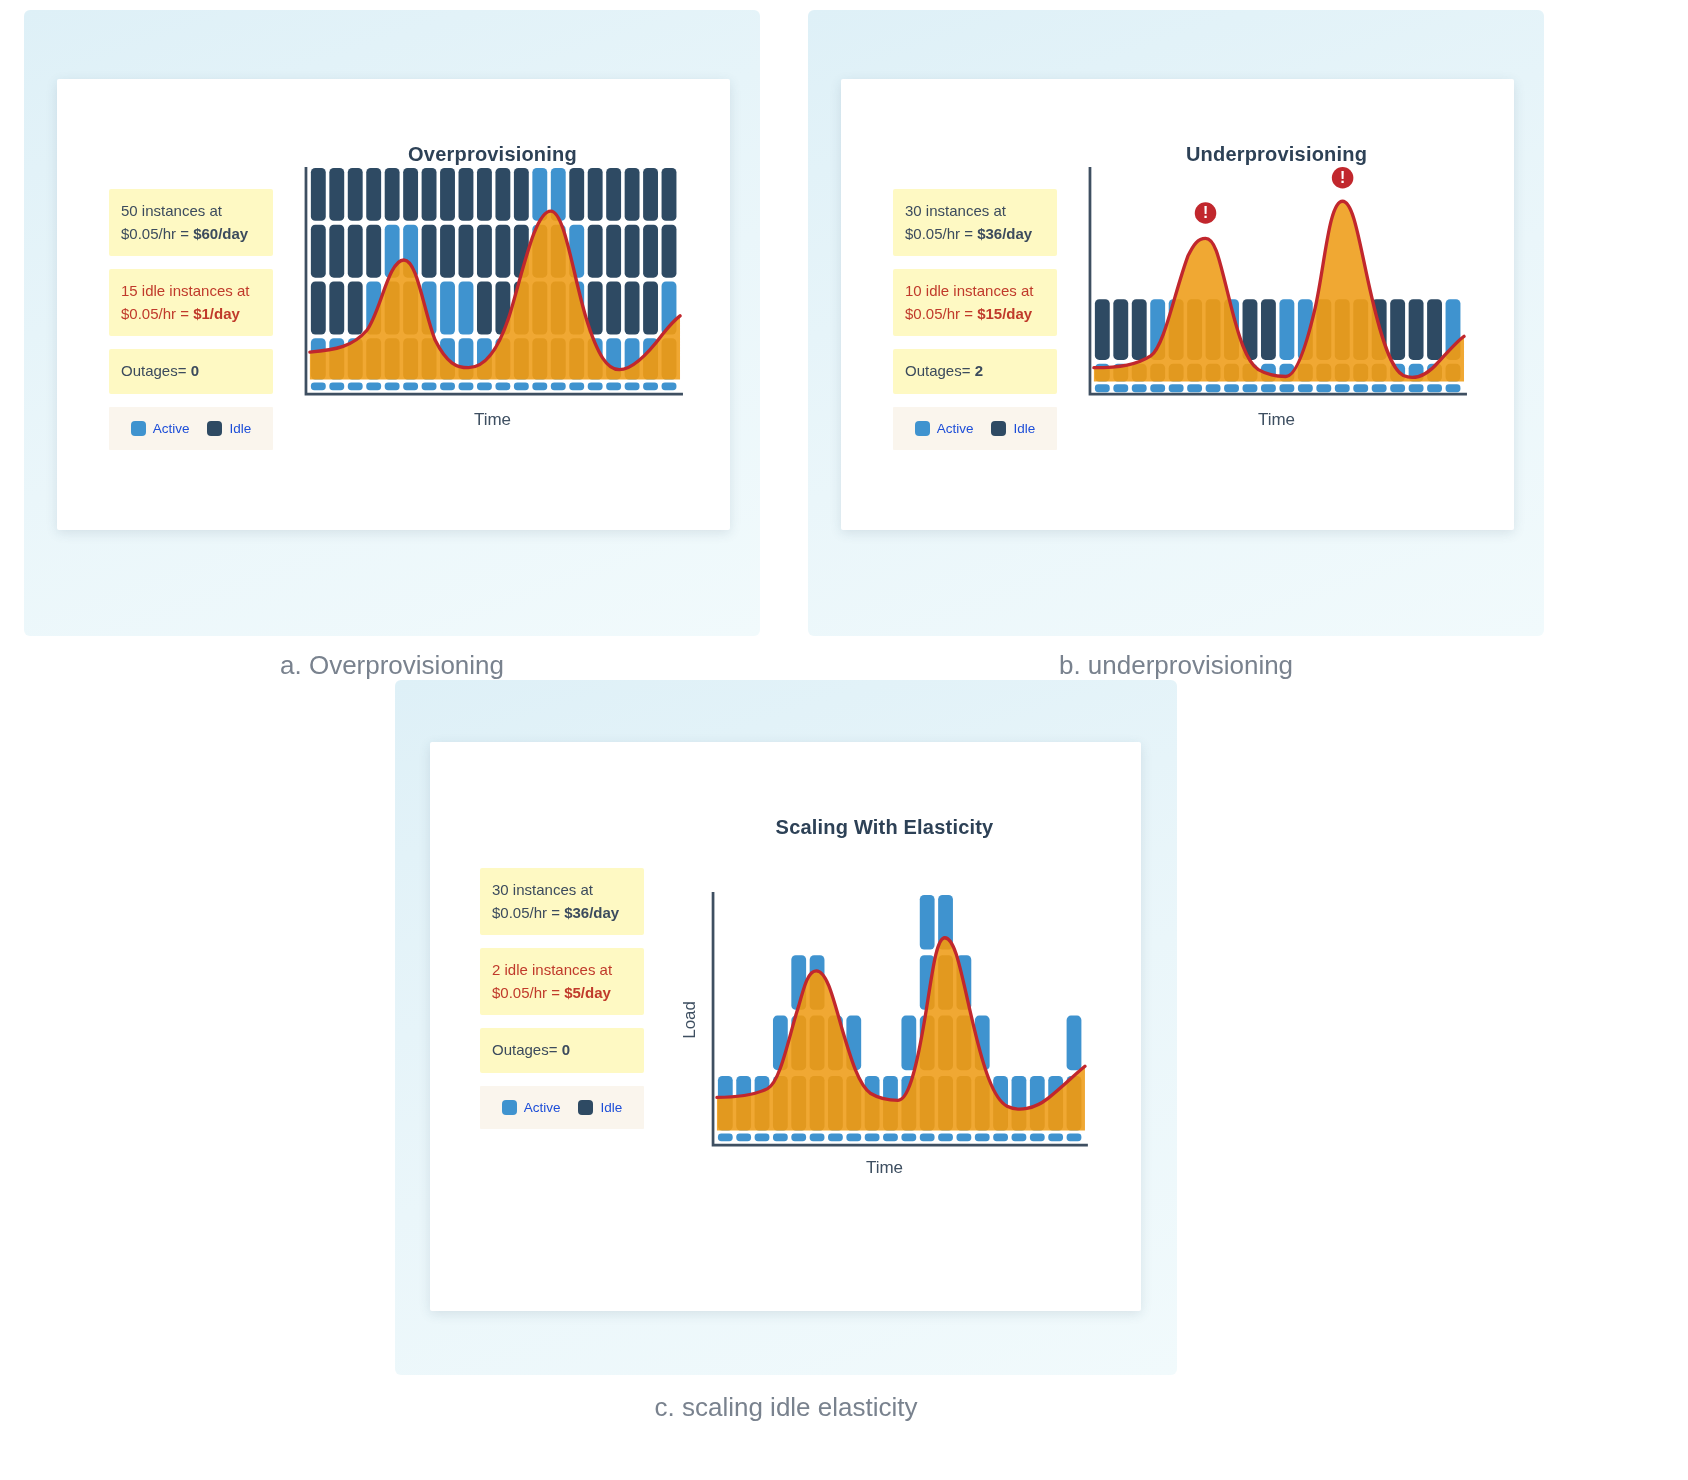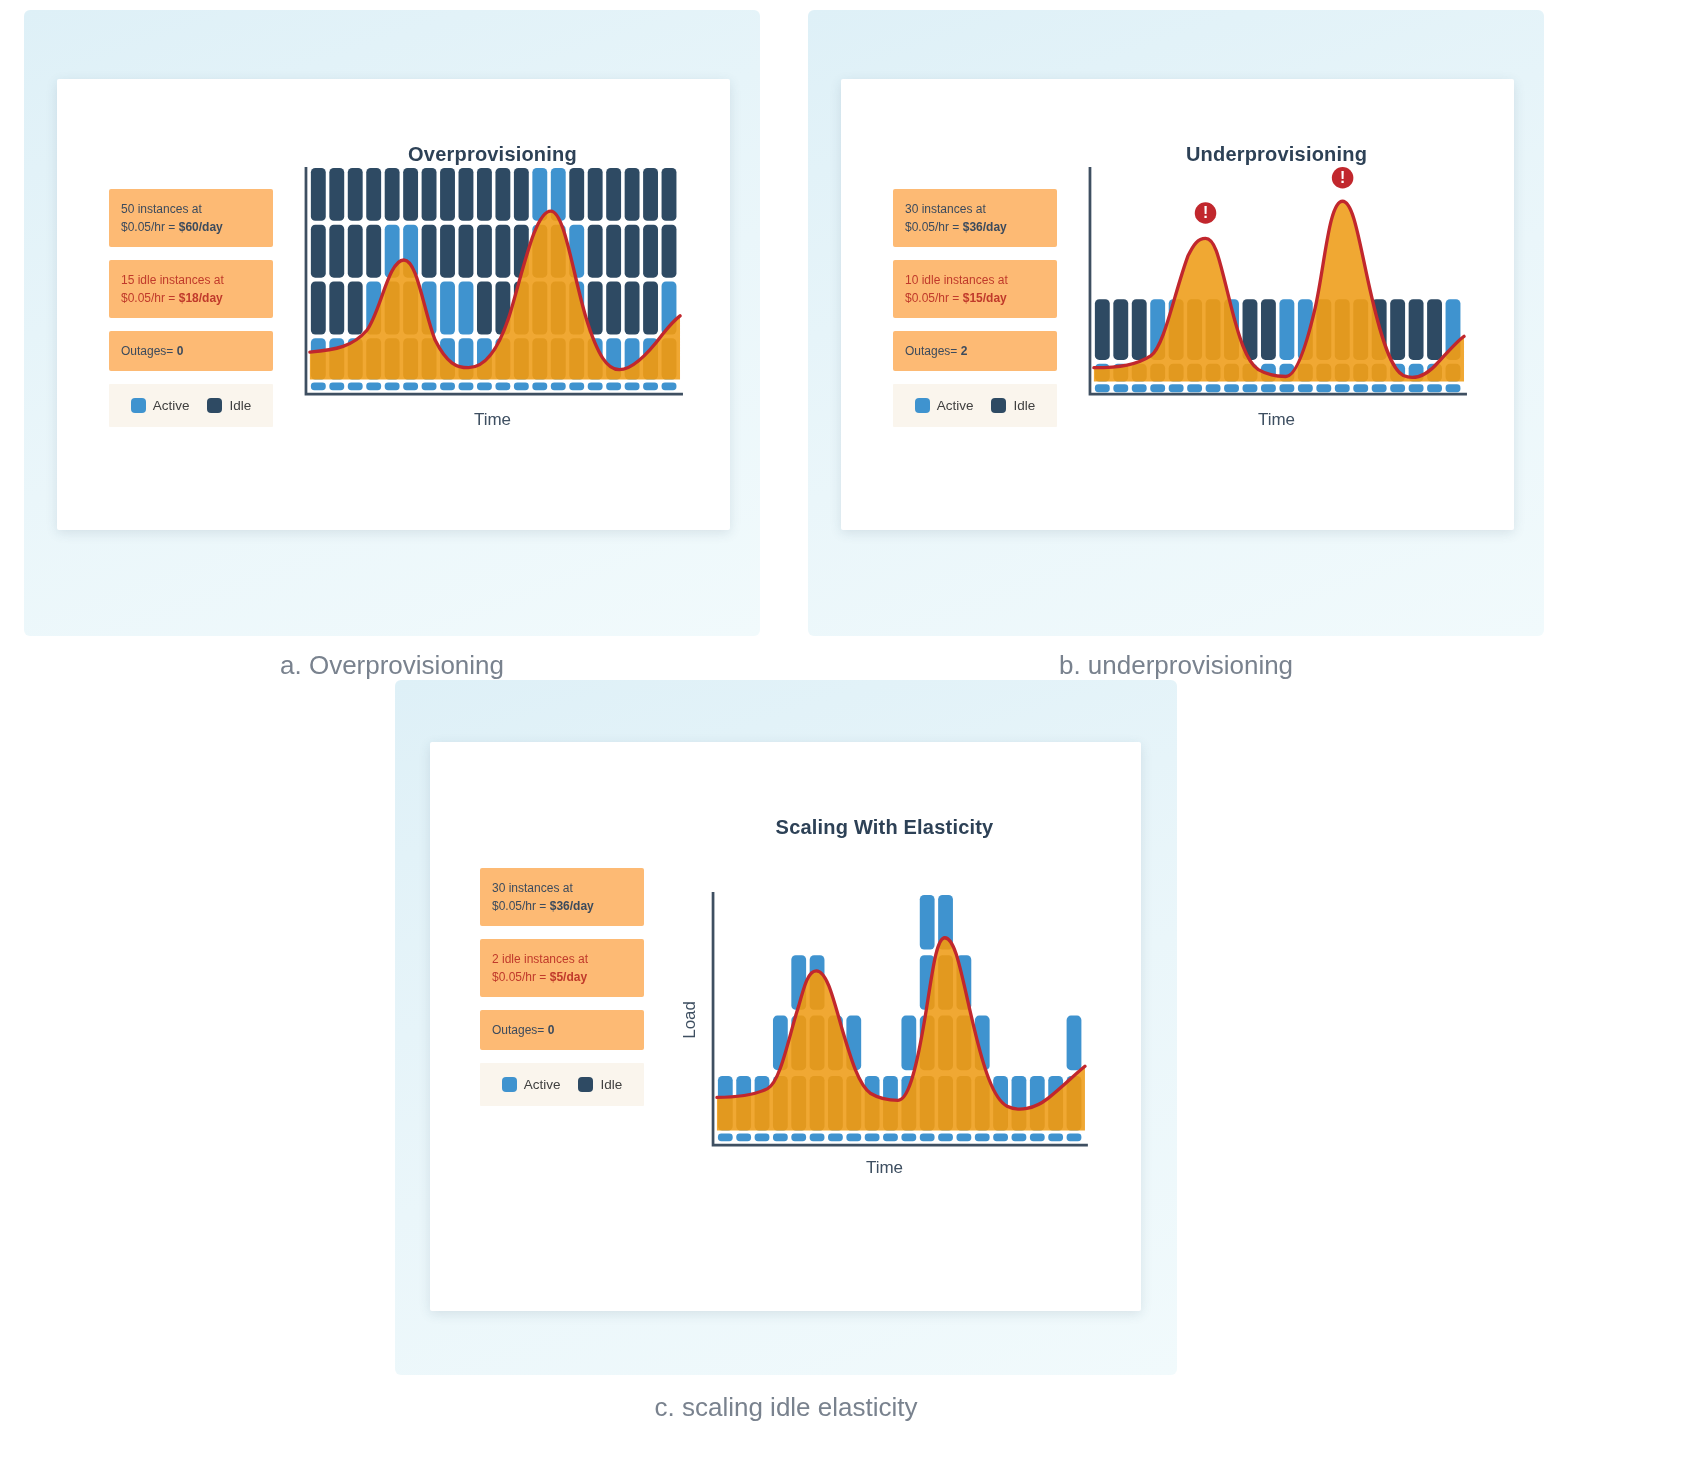--- a/index.html
+++ b/index.html
@@ -15,29 +15,29 @@
     position:absolute;background:#ffffff;border-radius:2px;
     box-shadow:0 3px 12px rgba(50,80,100,.13);
     display:flex;box-sizing:border-box;
   }
   .card-ab{padding:64px 40px 0 52px;gap:22px;}
   .card-c{padding:74px 34px 0 50px;gap:18px;}
   .stats-col{width:164px;flex-shrink:0;display:flex;flex-direction:column;gap:13px;}
   .card-ab .stats-col{margin-top:46px;}
   .card-c .stats-col{margin-top:52px;}
   .stat-box{
-    background:#fdba74;border-radius:2px;padding:11px 12px;
-    font-size:12px;line-height:1.5;color:#3c4b5d;
+    background:#fef9c3;border-radius:2px;padding:11px 12px;
+    font-size:15px;line-height:1.5;color:#3c4b5d;
   }
   .stat-box b{font-weight:bold;}
   .stat-box.red{color:#c03a2b;}
   .legend-box{
     background:#faf5ed;border-radius:1px;padding:14px 10px;
     display:flex;justify-content:center;align-items:center;gap:18px;
-    font-size:13.5px;color:#404040;
+    font-size:13.5px;color:#1d4ed8;
   }
   .legend-item{display:flex;align-items:center;gap:7px;}
   .swatch{width:15px;height:15px;border-radius:4px;display:inline-block;}
   .chart-col{flex:1;display:flex;flex-direction:column;align-items:center;min-width:0;}
   .chart-title{
     font-size:20px;font-weight:bold;color:#2d4156;text-align:center;
     letter-spacing:.2px;
   }
   .card-c .chart-title{margin-bottom:52px;}
   .plot-row{display:flex;align-items:center;}
@@ -58,21 +58,21 @@
 
 <div class="panel" style="left:24px;top:10px;width:736px;height:626px;">
   <div class="card card-ab" style="left:33px;top:69px;width:673px;height:451px;">
     <div class="stats-col">
       <div class="stat-box">
         <div><span>50 instances at</span></div>
         <div><span>$0.05/hr = </span><b>$60/day</b></div>
       </div>
       <div class="stat-box red">
         <div><span>15 idle instances at</span></div>
-        <div><span>$0.05/hr = </span><b>$18/day</b></div>
+        <div><span>$0.05/hr = </span><b>$1/day</b></div>
       </div>
       <div class="stat-box">
         <span>Outages= </span><b>0</b>
       </div>
       <div class="legend-box">
         <span class="legend-item">
           <span class="swatch swatch-active" style="background: rgb(63, 147, 207);"></span>
           <span>Active</span>
         </span>
         <span class="legend-item">

